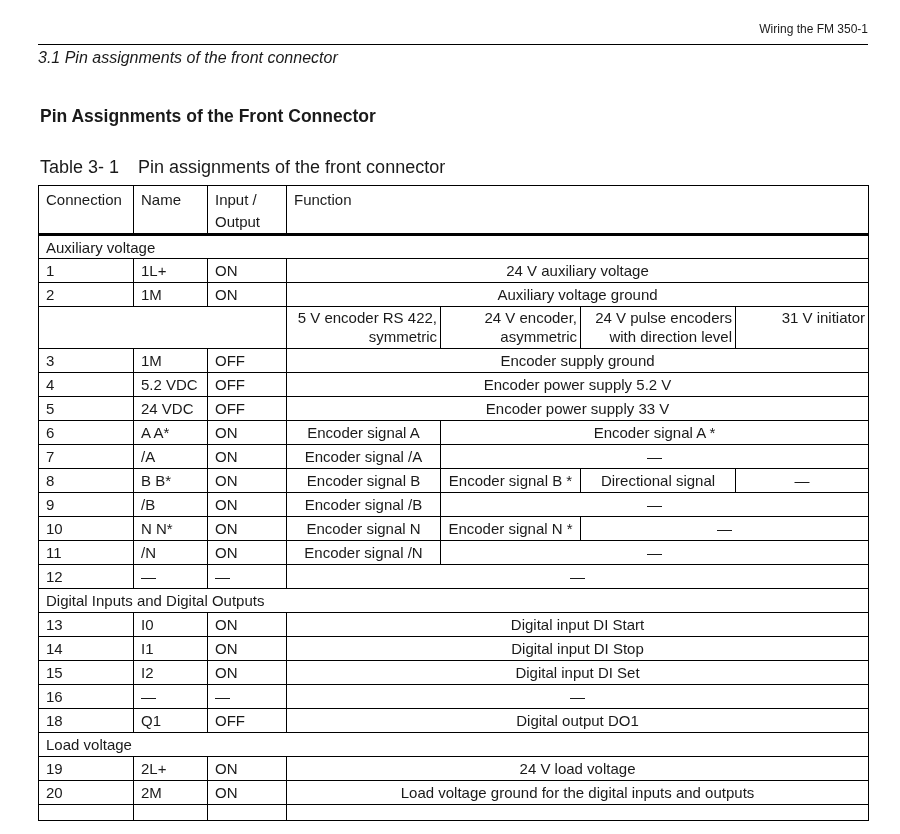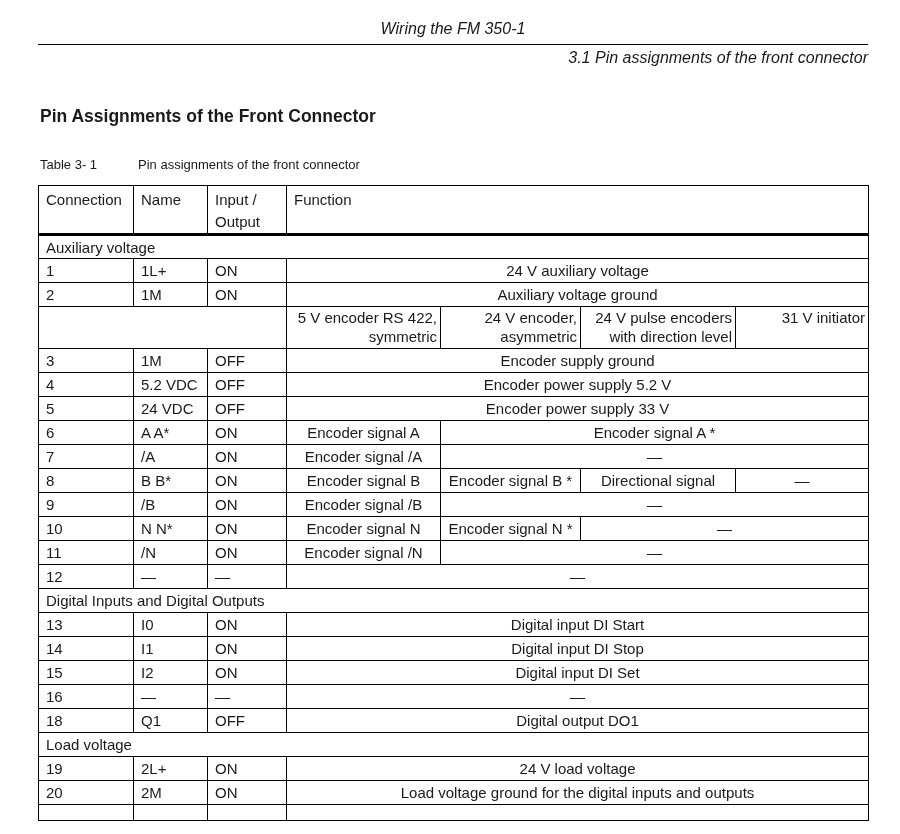--- a/index.html
+++ b/index.html
@@ -9,30 +9,30 @@
   }
   *{box-sizing:border-box;}
   html,body{margin:0;padding:0;}
   body{
     width:900px;height:834px;overflow:hidden;background:var(--bg);
     font-family:"Liberation Sans", sans-serif;color:var(--text);
   }
   .page{position:relative;width:900px;height:834px;background:var(--bg);overflow:hidden;}
 
   
-  .rh1{position:absolute;top:20px;left:38px;width:830px;text-align:center;
-       font-style:italic;font-size:16px;line-height:18px;}
+  .rh1{position:absolute;top:20px;left:38px;width:830px;text-align:right;
+       font-size:12px;line-height:18px;}
   .rh-rule{position:absolute;top:44px;left:38px;width:830px;height:0;
        border-top:1.5px solid var(--border);}
-  .rh2{position:absolute;top:49px;left:38px;width:830px;text-align:right;
+  .rh2{position:absolute;top:49px;left:38px;width:830px;
        font-style:italic;font-size:16px;line-height:18px;}
 
   
   .title{position:absolute;top:106px;left:40px;font-size:17.5px;font-weight:bold;}
-  .caption{position:absolute;top:157px;left:40px;font-size:13px;}
+  .caption{position:absolute;top:157px;left:40px;font-size:18px;}
   .caption .cap-label{display:inline-block;width:98px;}
 
   
   table.pins{
     position:absolute;top:185px;left:38px;width:830px;
     border-collapse:collapse;table-layout:fixed;
     font-size:15px;
   }
   table.pins td{
     border:1px solid var(--border);

